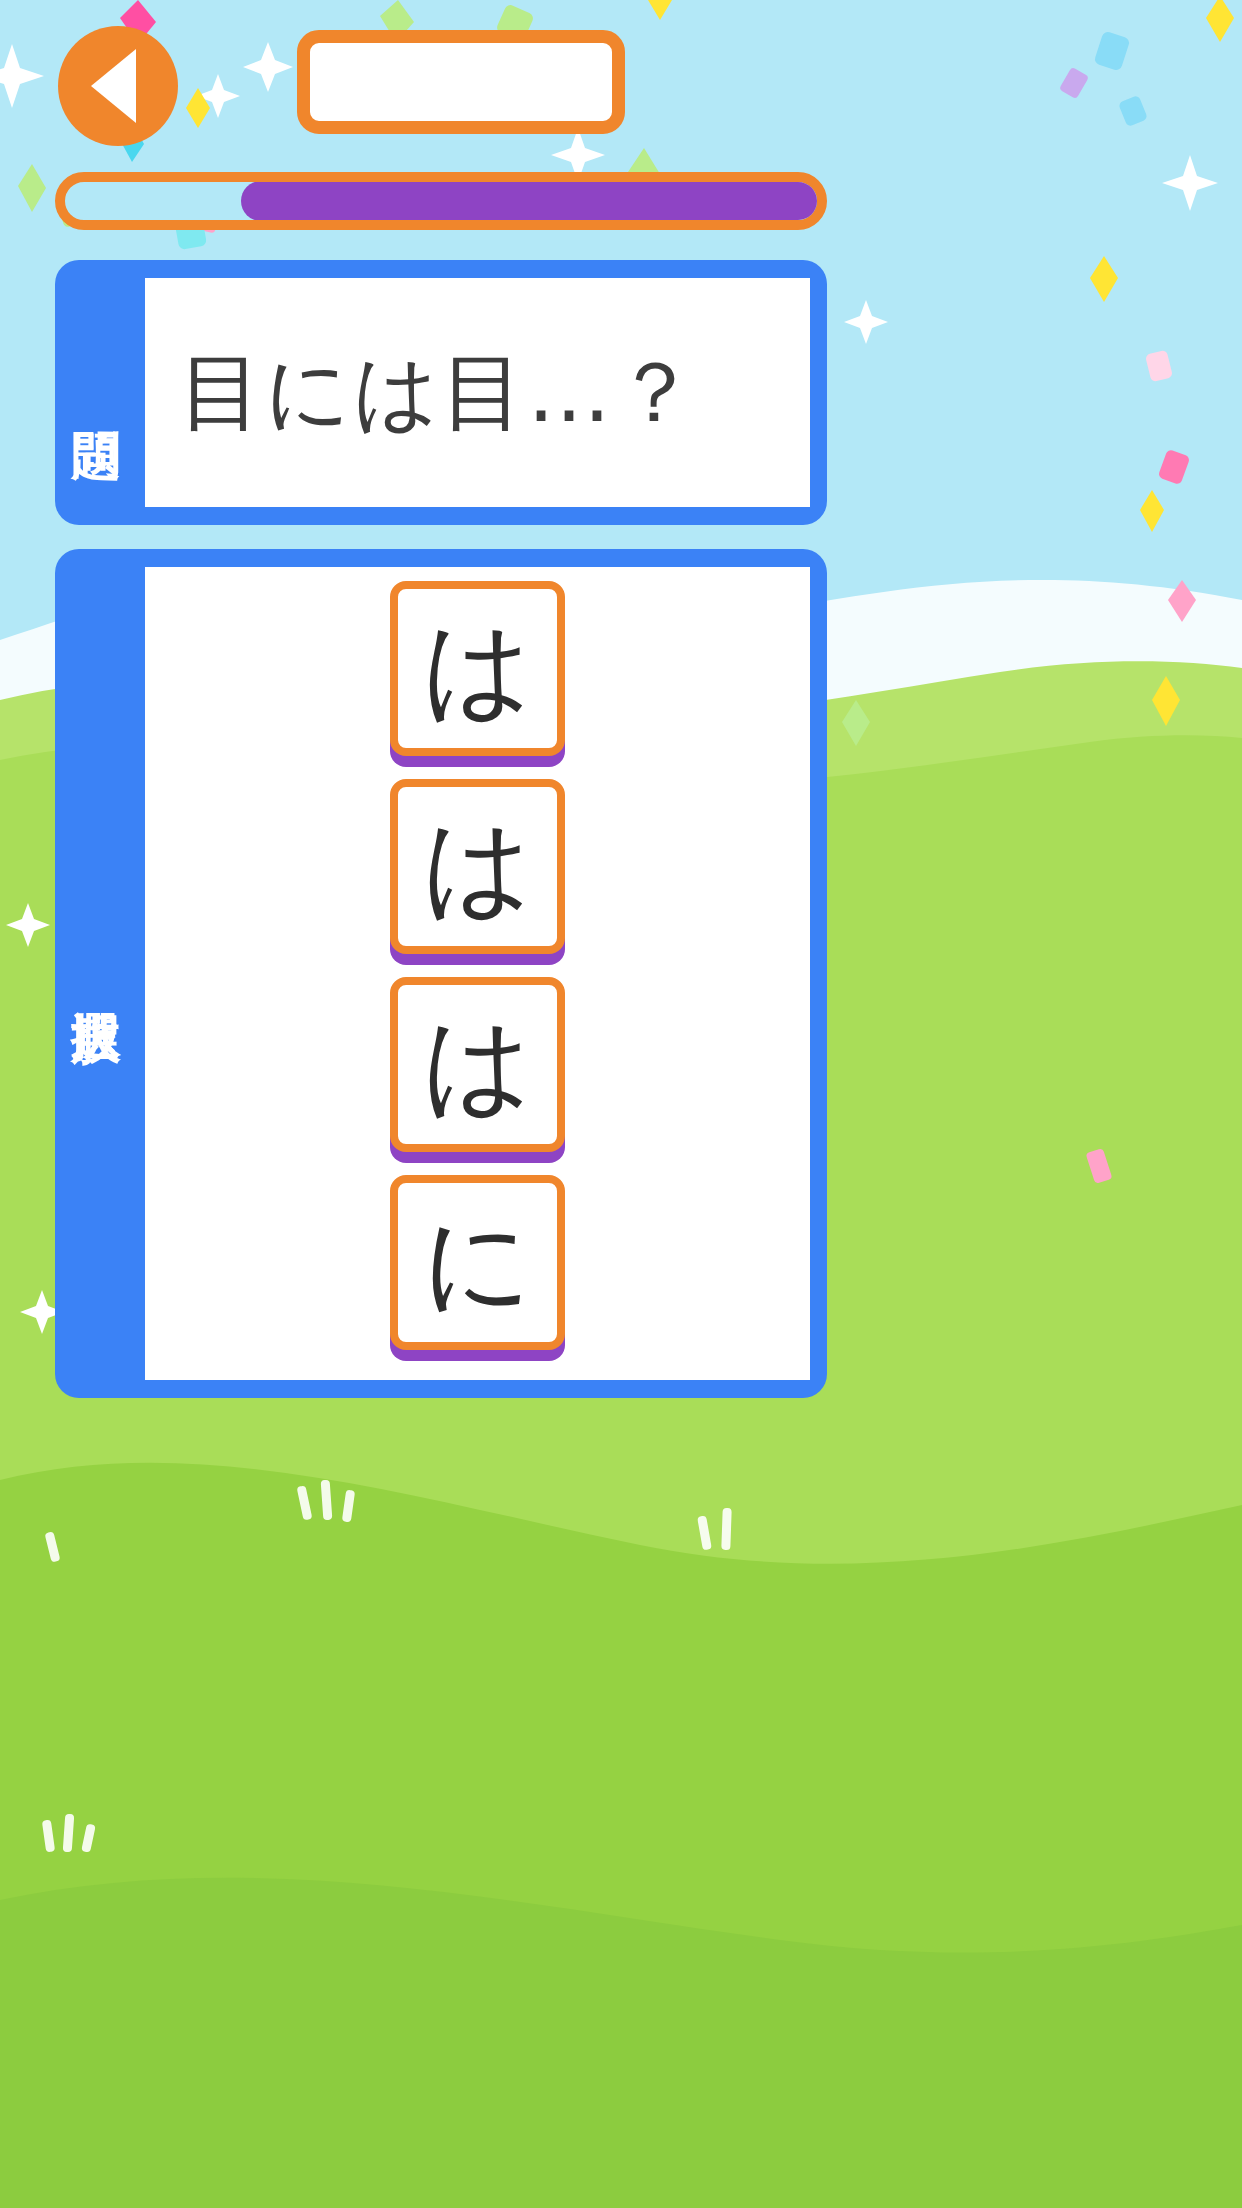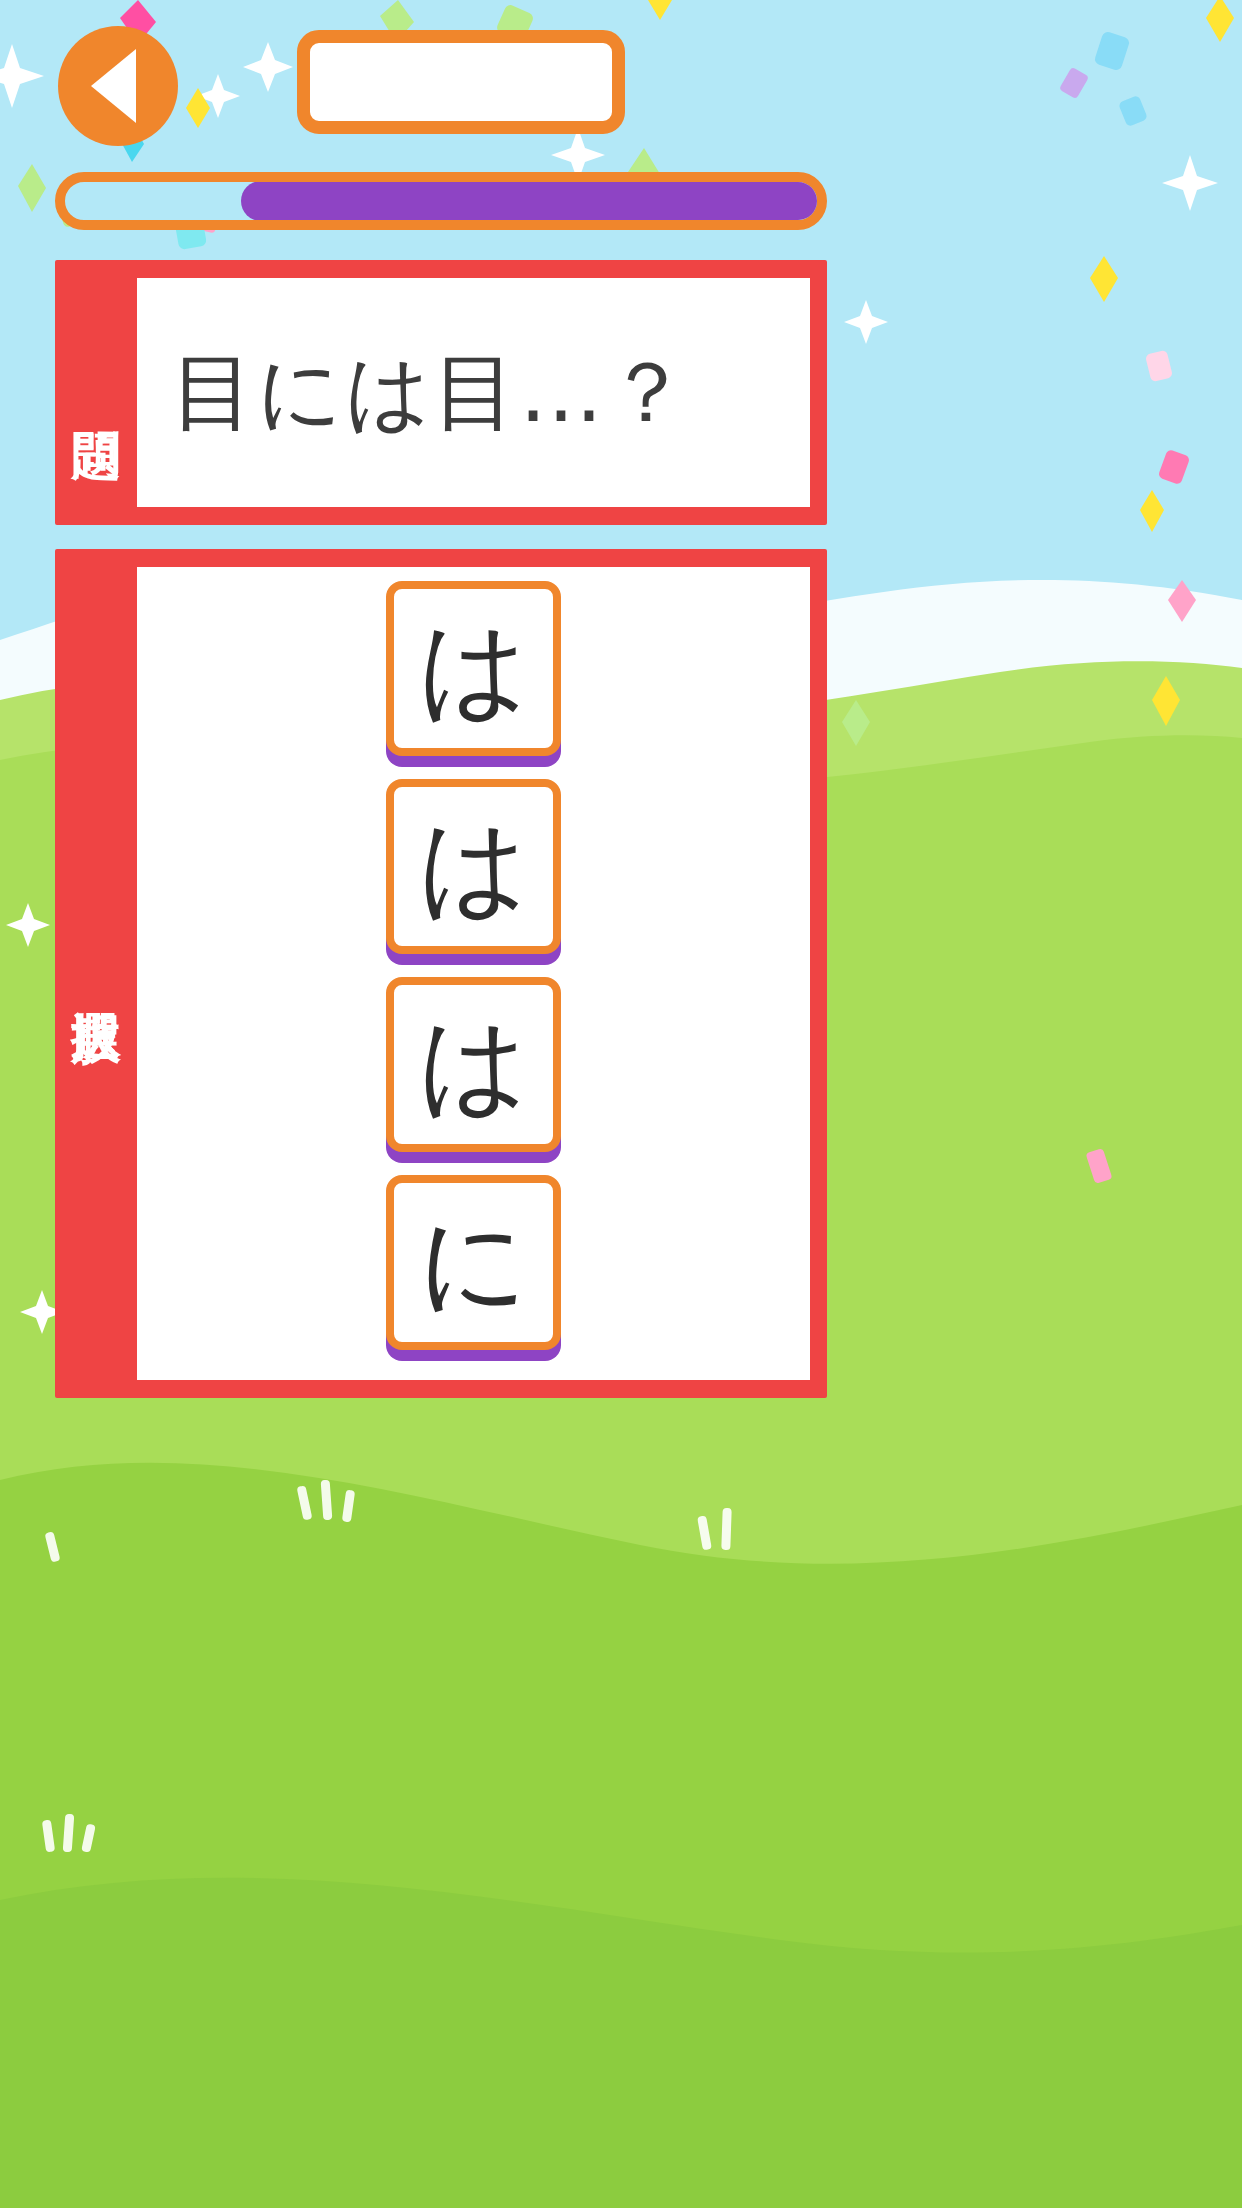--- a/index.html
+++ b/index.html
@@ -54,23 +54,24 @@
   #progress-fill {
     position:absolute; right:-3px; top:-1px;
     height:40px; width:597px;
     background:#8e44c4;
     border-radius:20px;
   }
 
   
   .panel {
     position:absolute; z-index:5;
-    background:#ef4444;
-    border-radius:2px;
+    background:#3b82f6;
+    border-radius:24px;
     display:flex;
+    gap:8px;
   }
   .panel-label {
     width:82px; flex:0 0 82px;
     display:flex; align-items:center; justify-content:center;
     color:#ffffff; font-weight:bold;
     font-size:50px; line-height:1.06;
     letter-spacing:2px;
     writing-mode:vertical-rl;
     text-orientation:upright;
     user-select:none;

